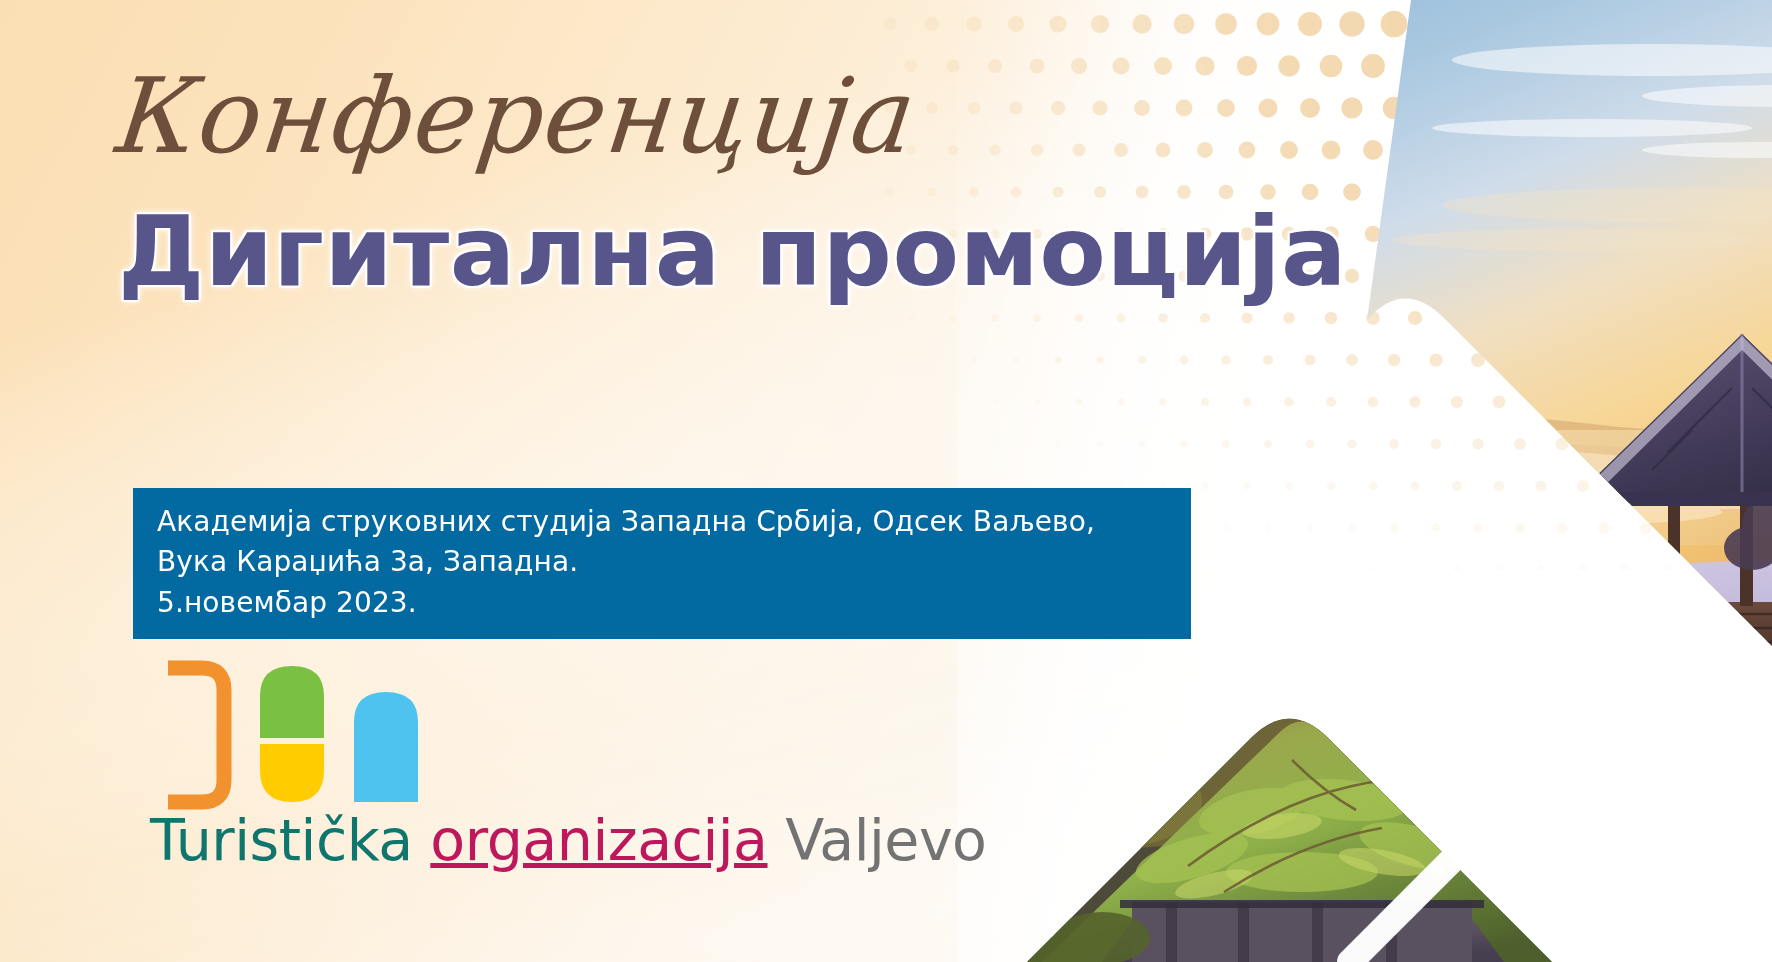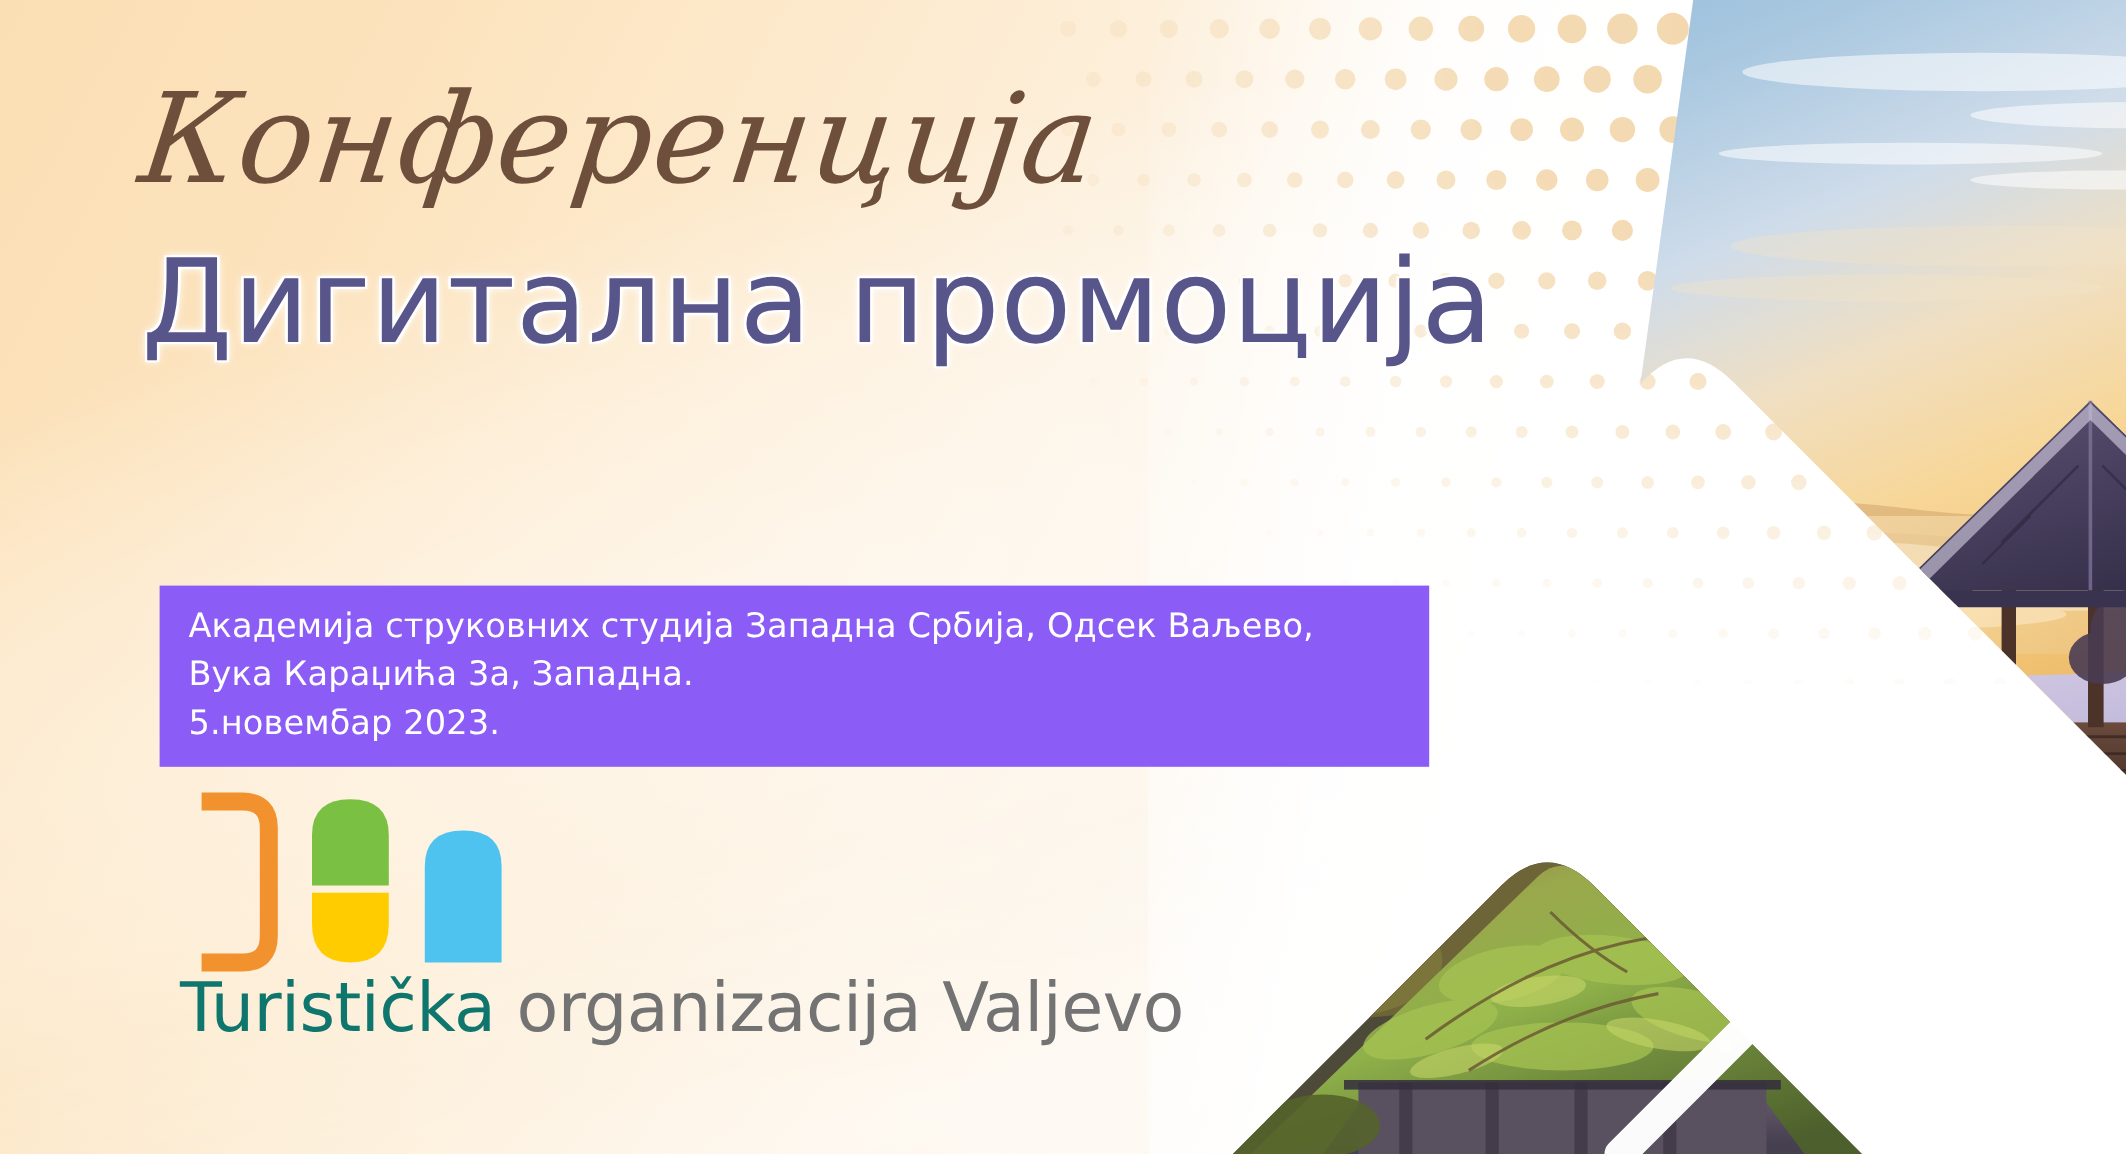--- a/index.html
+++ b/index.html
@@ -111,21 +111,21 @@
     white-space: nowrap;
   }
   .title-block {
     position: absolute;
     left: 118px;
     top: 196px;
     width: 1160px;
   }
   .title-line {
     font-family: "DejaVu Sans", "Liberation Sans", sans-serif;
-    font-weight: 400;
+    font-weight: 700;
     font-size: 97px;
     line-height: 1.16;
     letter-spacing: 0.5px;
     color: #58558a;
     white-space: nowrap;
     text-shadow:
        0 0 9px #ffffff,
        0 0 6px #ffffff,
        2px 2px 0 rgba(255,255,255,0.95),
       -2px 2px 0 rgba(255,255,255,0.95),
@@ -133,21 +133,21 @@
       -2px -2px 0 rgba(255,255,255,0.95);
   }
   .title-line.line2 { padding-left: 18px; }
 
   
   .info-panel {
     position: absolute;
     left: 133px;
     top: 488px;
     width: 1058px;
-    background: #8b5cf6;
+    background: #0369a1;
     padding: 14px 17px 16px 24px;
     box-sizing: border-box;
   }
   .info-line {
     color: #ffffff;
     font-family: "DejaVu Sans", "Liberation Sans", sans-serif;
     font-size: 28px;
     font-weight: 400;
     line-height: 1.44;
     letter-spacing: 0.1px;
@@ -165,21 +165,21 @@
   .logo-text {
     margin-top: 2px;
     font-family: "DejaVu Sans", "Liberation Sans", sans-serif;
     font-size: 57px;
     font-weight: 400;
     letter-spacing: -0.5px;
     line-height: 1;
     white-space: nowrap;
   }
   .lt-o { color: #0f766e; }
-  .lt-g { color: #737373; }
+  .lt-g { color: #be185d; text-decoration: underline; }
   .lt-b { color: #737373; }
 </style>
 </head>
 <body>
 
 <div id="poster">
 
   <div class="bg-base"></div>
   <div class="bg-swoosh"></div>
   <div class="bg-swoosh2"></div>

